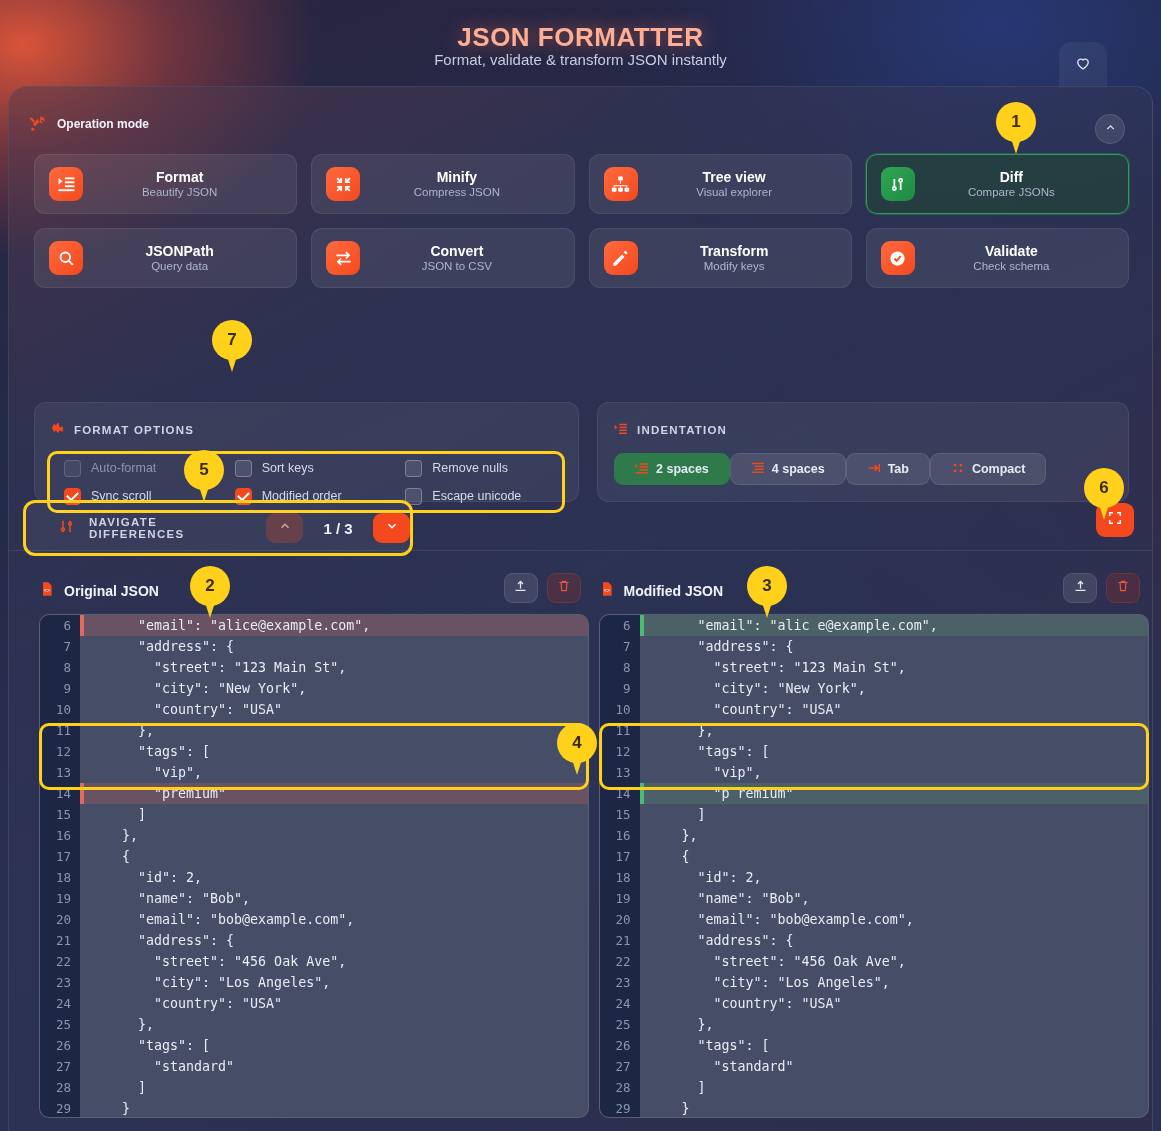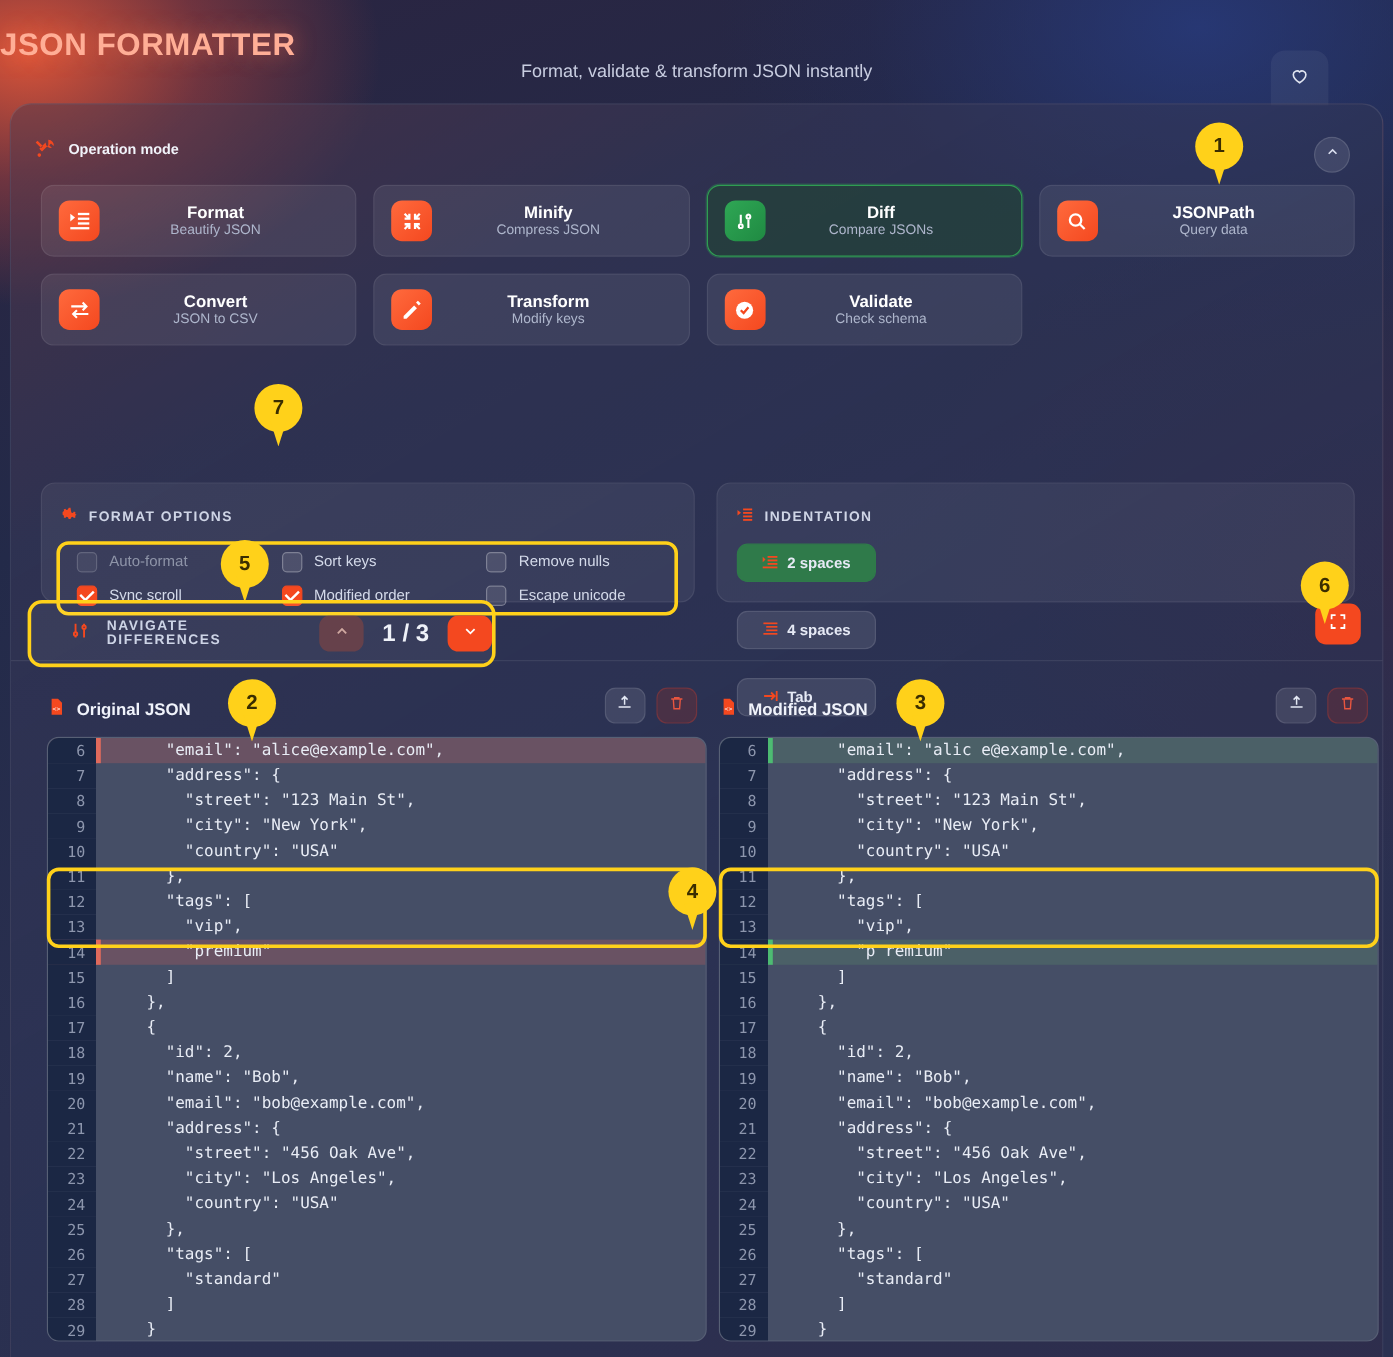--- a/index.html
+++ b/index.html
@@ -18,21 +18,21 @@
       radial-gradient(ellipse 420px 300px at 2% 4%, rgba(226,86,56,0.95) 0%, rgba(196,70,60,0.45) 35%, rgba(60,45,80,0.0) 70%),
       radial-gradient(ellipse 500px 340px at 86% 2%, rgba(40,60,130,0.75) 0%, rgba(35,45,95,0.25) 55%, rgba(35,40,70,0) 80%),
       radial-gradient(ellipse 600px 400px at 100% 40%, rgba(55,40,70,0.7) 0%, rgba(40,40,66,0) 70%),
       linear-gradient(160deg, #2b2440 0%, #232a49 30%, #2a3050 60%, #2b3151 100%);
     overflow: hidden;
   }
 
   
   .header { position:absolute; top:0; left:0; width:1161px; height:88px; }
   .app-title {
-    position:absolute; top:22px; left:0; width:1161px; text-align:left;
+    position:absolute; top:22px; left:0; width:1161px; text-align:center;
     font-size: 26px; font-weight: bold; letter-spacing: 0.5px;
     color:#ffae96; text-shadow: 0 0 18px rgba(255,120,80,0.55);
   }
   .app-sub {
     position:absolute; top:51px; left:0; width:1161px; text-align:center;
     font-size: 15px; color:#c8cde0;
   }
   .fav-btn {
     position:absolute; top:42px; left:1059px; width:48px; height:46px;
     background: rgba(255,255,255,0.055);
@@ -113,21 +113,21 @@
   }
   .chk { display:flex; align-items:center; gap:10px; padding-left:14px; cursor:pointer; position:relative; }
   .chk + .chk::before {}
   .chkbox { width:17px; height:17px; border-radius:4px; background:rgba(255,255,255,0.10); border:1px solid rgba(255,255,255,0.28); flex:0 0 17px; display:flex; align-items:center; justify-content:center; }
   .chkbox.on { background:#f4481f; border-color:#f4481f; }
   .chkbox.on::after { content:""; width:9px; height:5px; border-left:2px solid #fff; border-bottom:2px solid #fff; transform: rotate(-45deg) translate(1px,-1px); }
   .chk .lbl { font-size:12.5px; color:#d4daea; }
   .chk.dim .lbl { color:#8e94a8; }
   .chk.dim .chkbox { background:rgba(255,255,255,0.06); border-color:rgba(255,255,255,0.16); }
 
-  .ind-btns { position:absolute; top:50px; left:16px; display:flex; gap:24px;flex-direction:column; }
+  .ind-btns { position:absolute; top:50px; left:16px; display:flex; gap:0; }
   .indbtn {
     height:32px; padding:0 20px; border-radius:9px;
     background: rgba(255,255,255,0.10); border:1px solid rgba(255,255,255,0.10);
     display:flex; align-items:center; gap:7px; cursor:pointer;
     font-size:12.5px; font-weight:bold; color:#e6eaf5; white-space:nowrap;
   }
   .indbtn.active { background:#2f7a4a; border-color:#2f7a4a; }
 
   
   .divider { position:absolute; top:463px; left:0; width:1145px; height:1px; background: rgba(255,255,255,0.08); }
@@ -139,21 +139,21 @@
   .navbox {
     position:absolute; top:0; left:0; width:390px; height:56px;
     border:3px solid #ffd11a; border-radius:12px;
     background: rgba(255,255,255,0.055);
     display:flex; align-items:center; padding-left:32px; gap:14px;
   }
   .navbox .nlabel { font-size:11.5px; font-weight:bold; letter-spacing:1.3px; color:#cdd4e6; }
   .navbtn { width:38px; height:30px; border-radius:9px; display:flex; align-items:center; justify-content:center; cursor:pointer; }
   .navbtn.up { background: rgba(160,70,55,0.45); }
   .navbtn.down { background:#f4481f; }
-  .navcount { font-size:20px; font-weight:bold; color:#eef1f8; min-width:42px; text-align:center; }
+  .navcount { font-size:15px; font-weight:bold; color:#eef1f8; min-width:42px; text-align:center; }
 
   .expand-btn {
     position:absolute; top:3px; left:1073px; width:38px; height:34px;
     border-radius:9px; background:#f4481f;
     display:flex; align-items:center; justify-content:center; cursor:pointer;
   }
 
   
   .edrow { position:absolute; top:488px; left:14px; width:1117px; height:545px; display:flex; gap:18px;padding-left:16px; }
   .edcol { width:550px; position:relative; }
@@ -258,20 +258,35 @@
         </div>
         <div class="mode">
           <div class="ico">
             <svg width="19" height="19" viewBox="0 0 24 24" fill="none" stroke="#fff" stroke-width="2.4">
               <path d="M4 4l5 5M9 4v5H4M20 4l-5 5M15 4v5h5M4 20l5-5M9 20v-5H4M20 20l-5-5M15 20v-5h5"></path>
             </svg>
           </div>
           <div class="txt">
             <div class="t1">Minify</div>
             <div class="t2">Compress JSON</div>
+          </div>
+        </div>
+        <div class="mode">
+          <div class="ico">
+            <svg width="19" height="19" viewBox="0 0 24 24" fill="#fff">
+              <rect x="9" y="2" width="6" height="5" rx="1"></rect>
+              <rect x="1" y="16" width="6" height="5" rx="1"></rect>
+              <rect x="9" y="16" width="6" height="5" rx="1"></rect>
+              <rect x="17" y="16" width="6" height="5" rx="1"></rect>
+              <path d="M11.4 7h1.2v4h-1.2zM4 13h16v1.2H4zM3.4 13h1.2v3H3.4zM11.4 13h1.2v3h-1.2zM19.4 13h1.2v3h-1.2z"></path>
+            </svg>
+          </div>
+          <div class="txt">
+            <div class="t1">Tree view</div>
+            <div class="t2">Visual explorer</div>
           </div>
         </div>
         <div class="mode active">
           <div class="ico">
             <svg width="19" height="19" viewBox="0 0 24 24" fill="none" stroke="#fff" stroke-width="2.2">
               <path d="M8 5v9M8 19v1M16 5V4M16 10v9"></path>
               <circle cx="8" cy="17" r="2"></circle>
               <circle cx="16" cy="7" r="2"></circle>
             </svg>
           </div>

